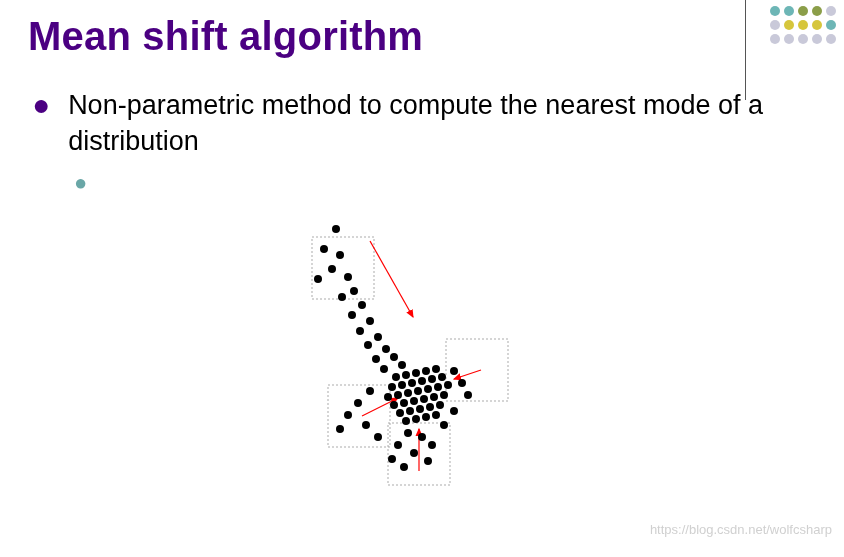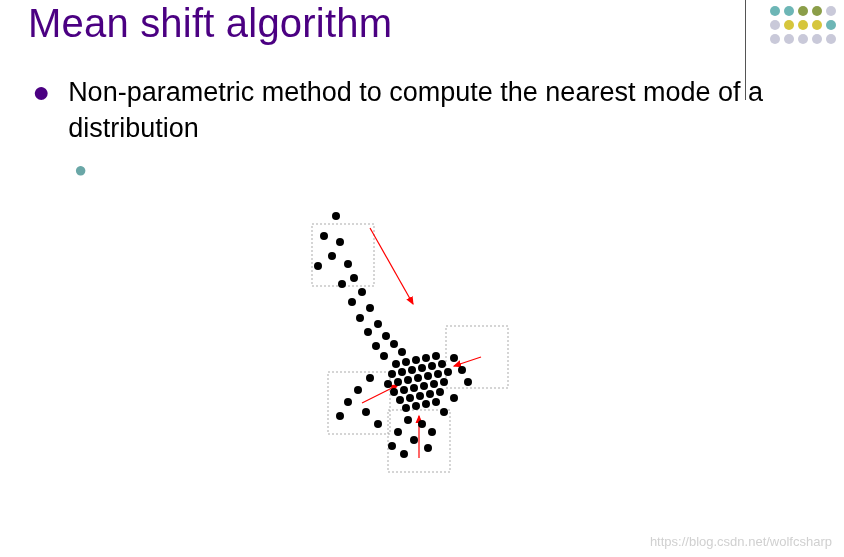--- a/index.html
+++ b/index.html
@@ -34,22 +34,22 @@
     position: absolute;
     top: 0;
     right: 98px;
     width: 1px;
     height: 100px;
     background: #555;
   }
   .title {
     color: #4B0082;
     font-size: 40px;
-    font-weight: normal;
-    padding: 1px 0 0 28px;
+    font-weight: bold;
+    padding: 14px 0 0 28px;
     letter-spacing: 0.2px;
   }
   .content {
     padding: 28px 60px 0 32px;
   }
   .l1 {
     display: flex;
     font-size: 27px;
     line-height: 1.35;
     margin-bottom: 8px;
@@ -74,21 +74,21 @@
     line-height: 1.4;
     margin-right: 14px;
     flex: 0 0 auto;
   }
   .figure {
     margin-top: 20px;
     text-align: center;
   }
   .watermark {
     position: absolute;
-    bottom: 8px;
+    bottom: 20px;
     right: 12px;
     color: #d0d0d0;
     font-size: 13px;
   }
 </style>
 </head>
 <body>
 
 <div class="vline"></div>
 

